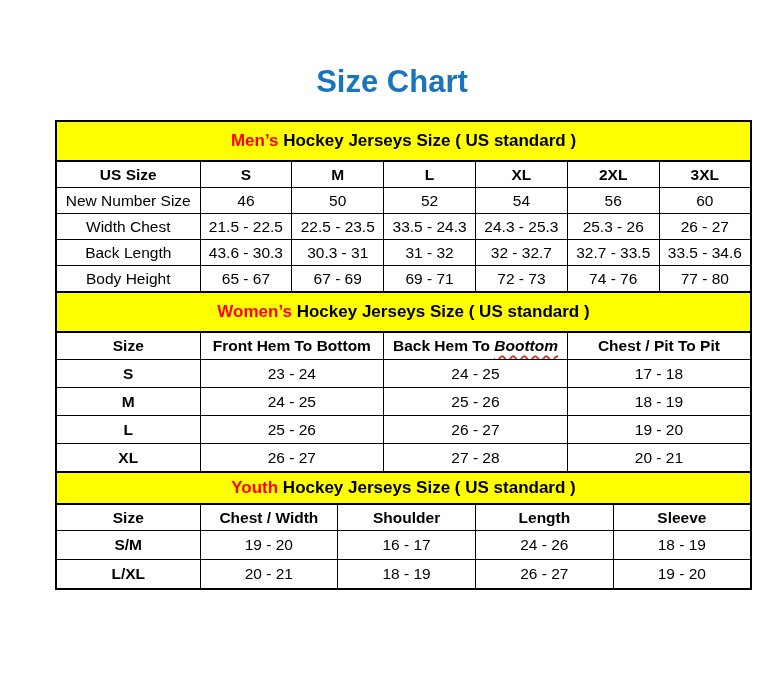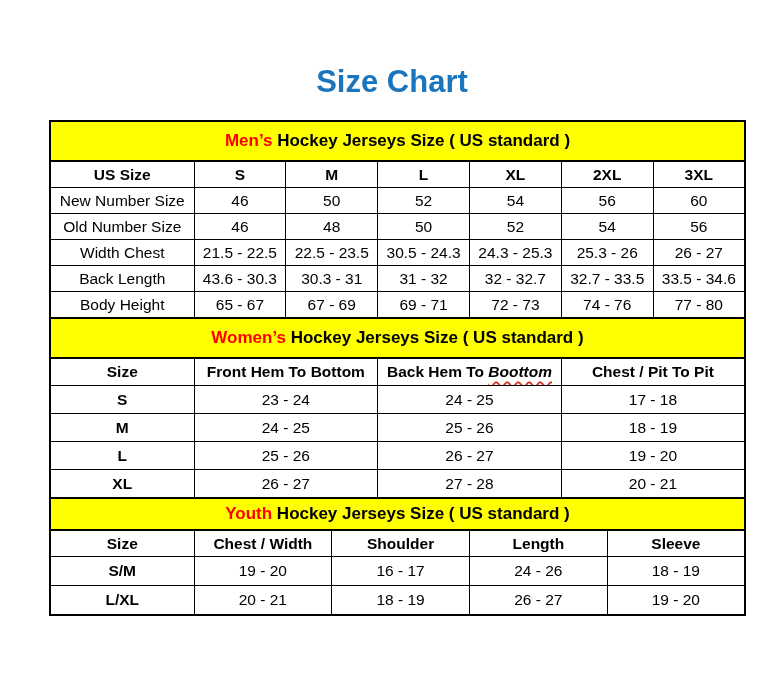--- a/index.html
+++ b/index.html
@@ -21,21 +21,21 @@
     left: 4px;
     width: 776px;
     text-align: center;
     font-size: 31px;
     font-weight: 700;
     color: #1B75BC;
     letter-spacing: 0px;
   }
   .sheet {
     position: absolute;
-    left: 32px;
+    left: 38px;
     top: 120px;
     width: 697px;
     padding-left: 17px;
   }
   table.size-table {
     border-collapse: collapse;
     table-layout: fixed;
     width: 697px;
     border: 2.5px solid #000;
   }
@@ -113,33 +113,24 @@
         <tr>
           <td>New Number Size</td>
           <td>46</td>
           <td>50</td>
           <td>52</td>
           <td>54</td>
           <td>56</td>
           <td>60</td>
         </tr>
         <tr>
-          <td>Old Number Size</td>
-          <td>46</td>
-          <td>48</td>
-          <td>50</td>
-          <td>52</td>
-          <td>54</td>
-          <td>56</td>
-        </tr>
-        <tr>
           <td>Width Chest</td>
           <td>21.5 - 22.5</td>
           <td>22.5 - 23.5</td>
-          <td>30.5 - 24.3</td>
+          <td>33.5 - 24.3</td>
           <td>24.3 - 25.3</td>
           <td>25.3 - 26</td>
           <td>26 - 27</td>
         </tr>
         <tr>
           <td>Back Length</td>
           <td>43.6 - 30.3</td>
           <td>30.3 - 31</td>
           <td>31 - 32</td>
           <td>32 - 32.7</td>

